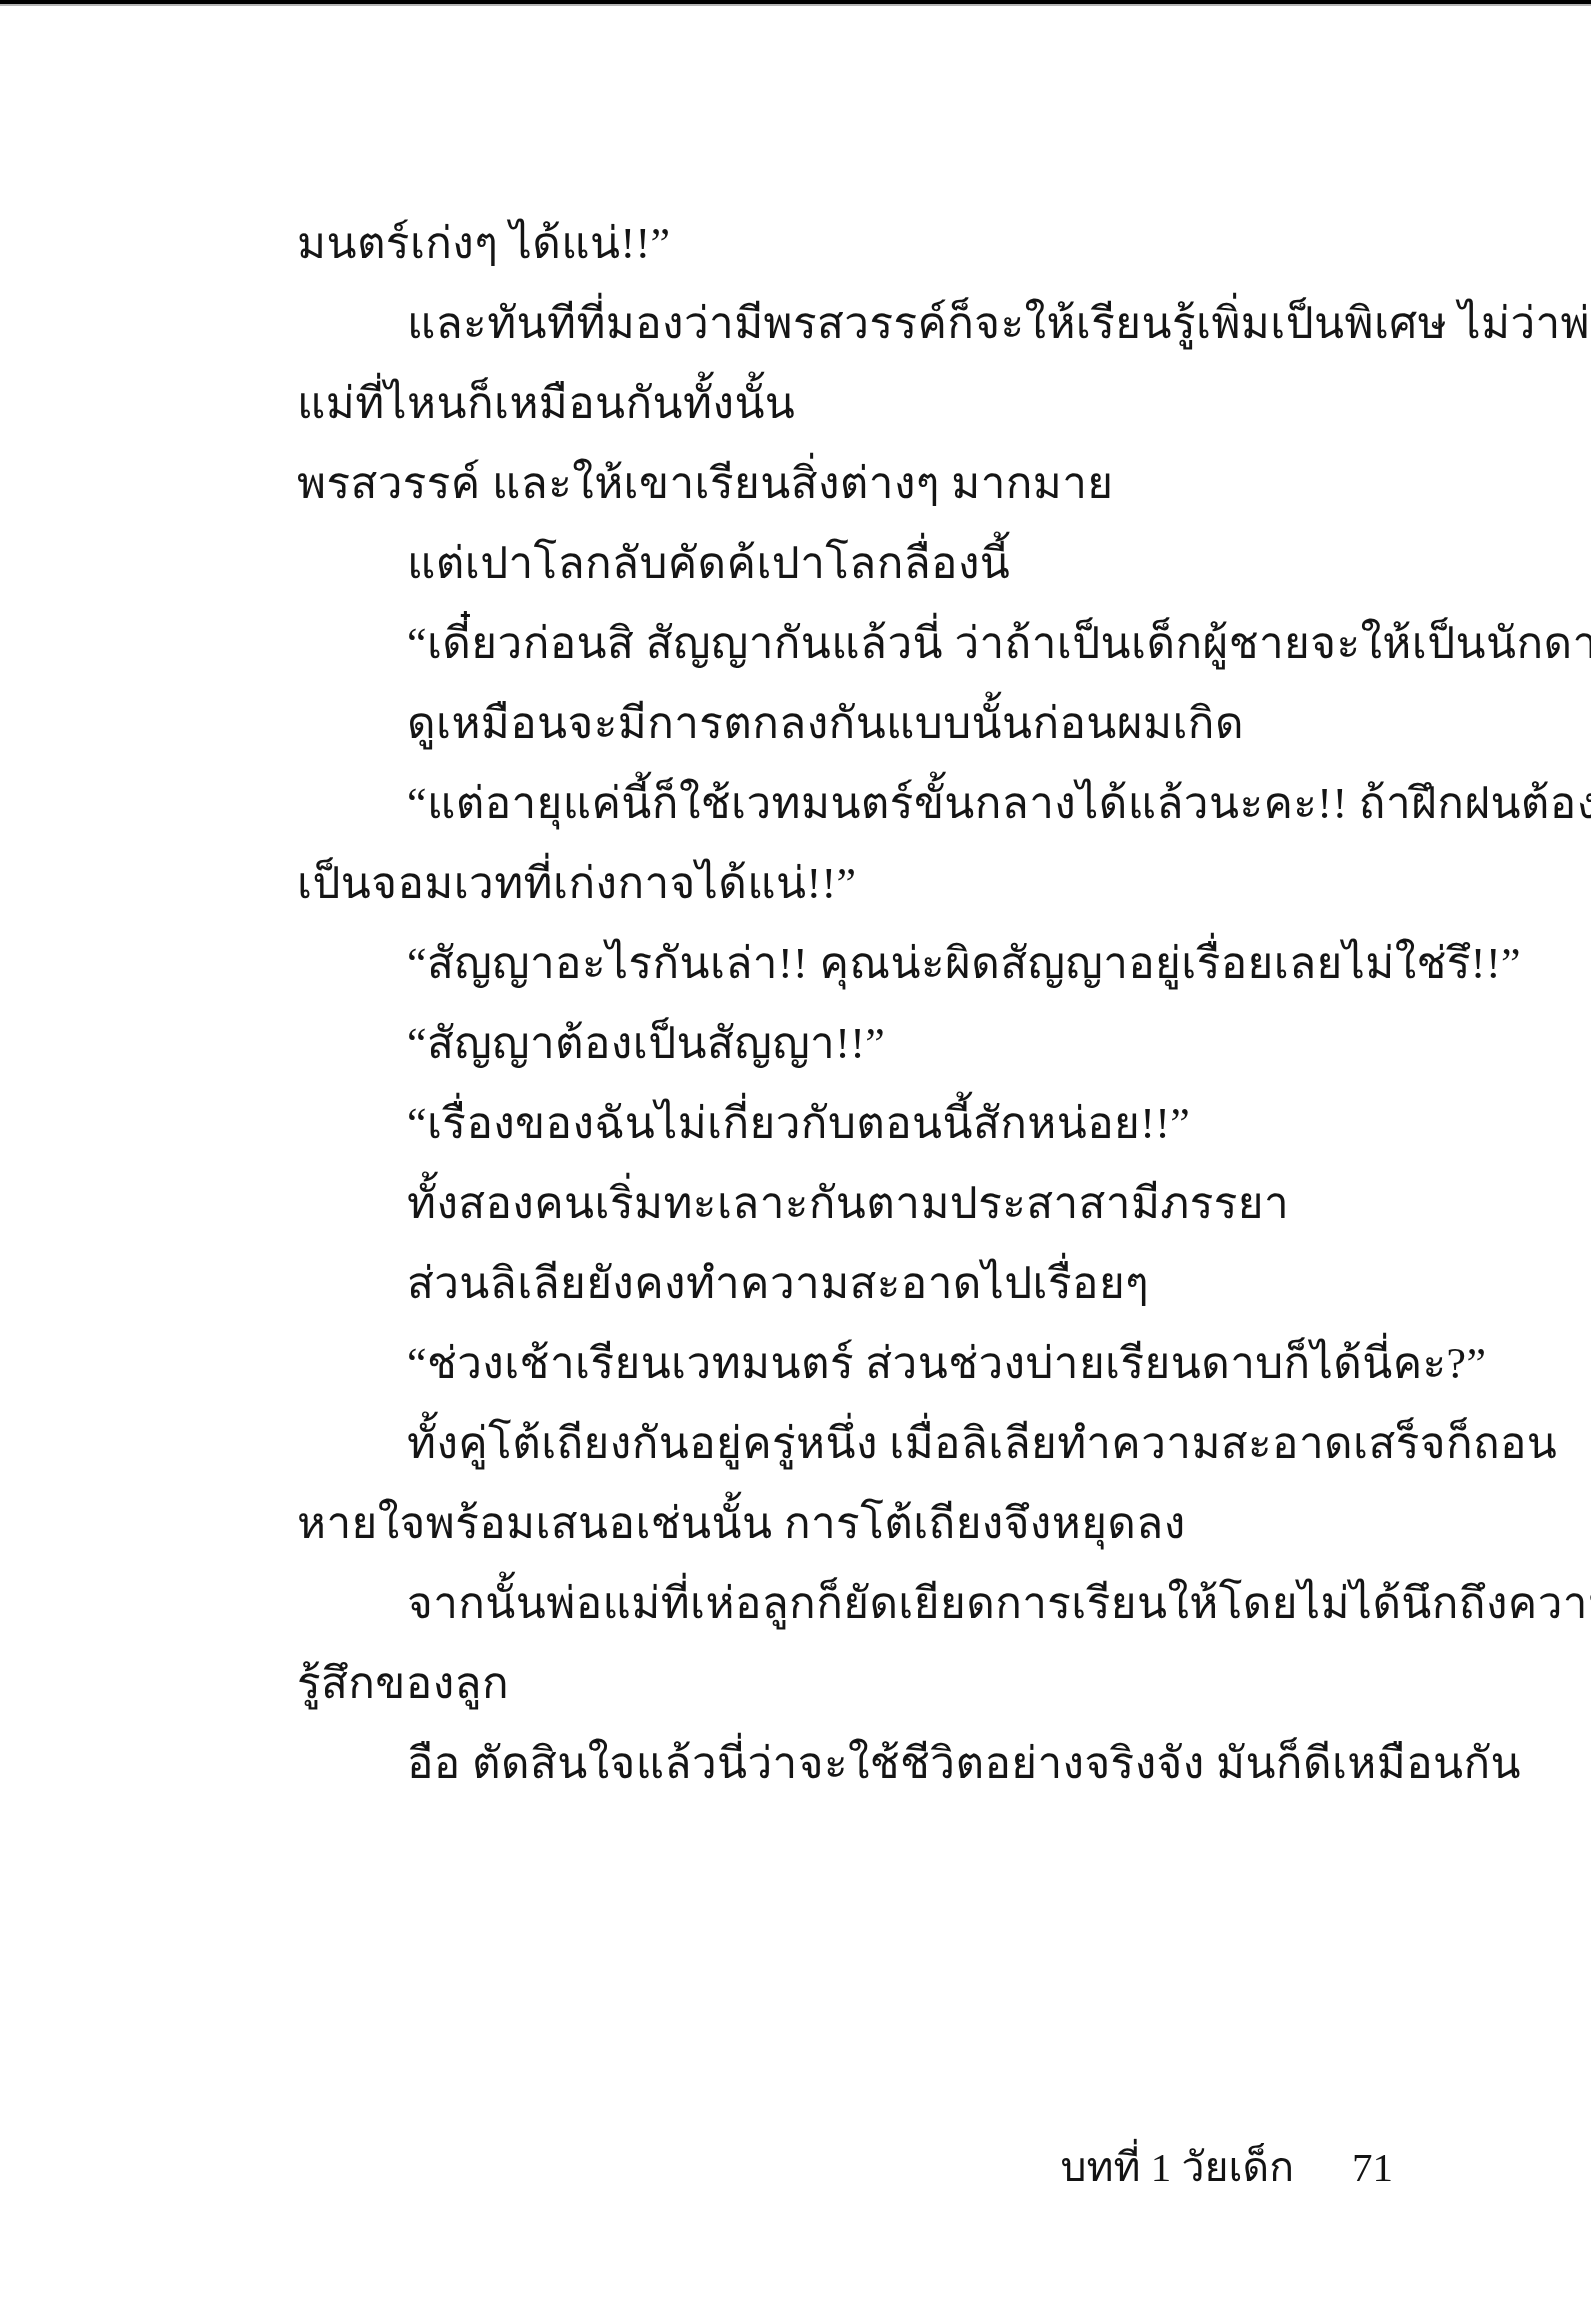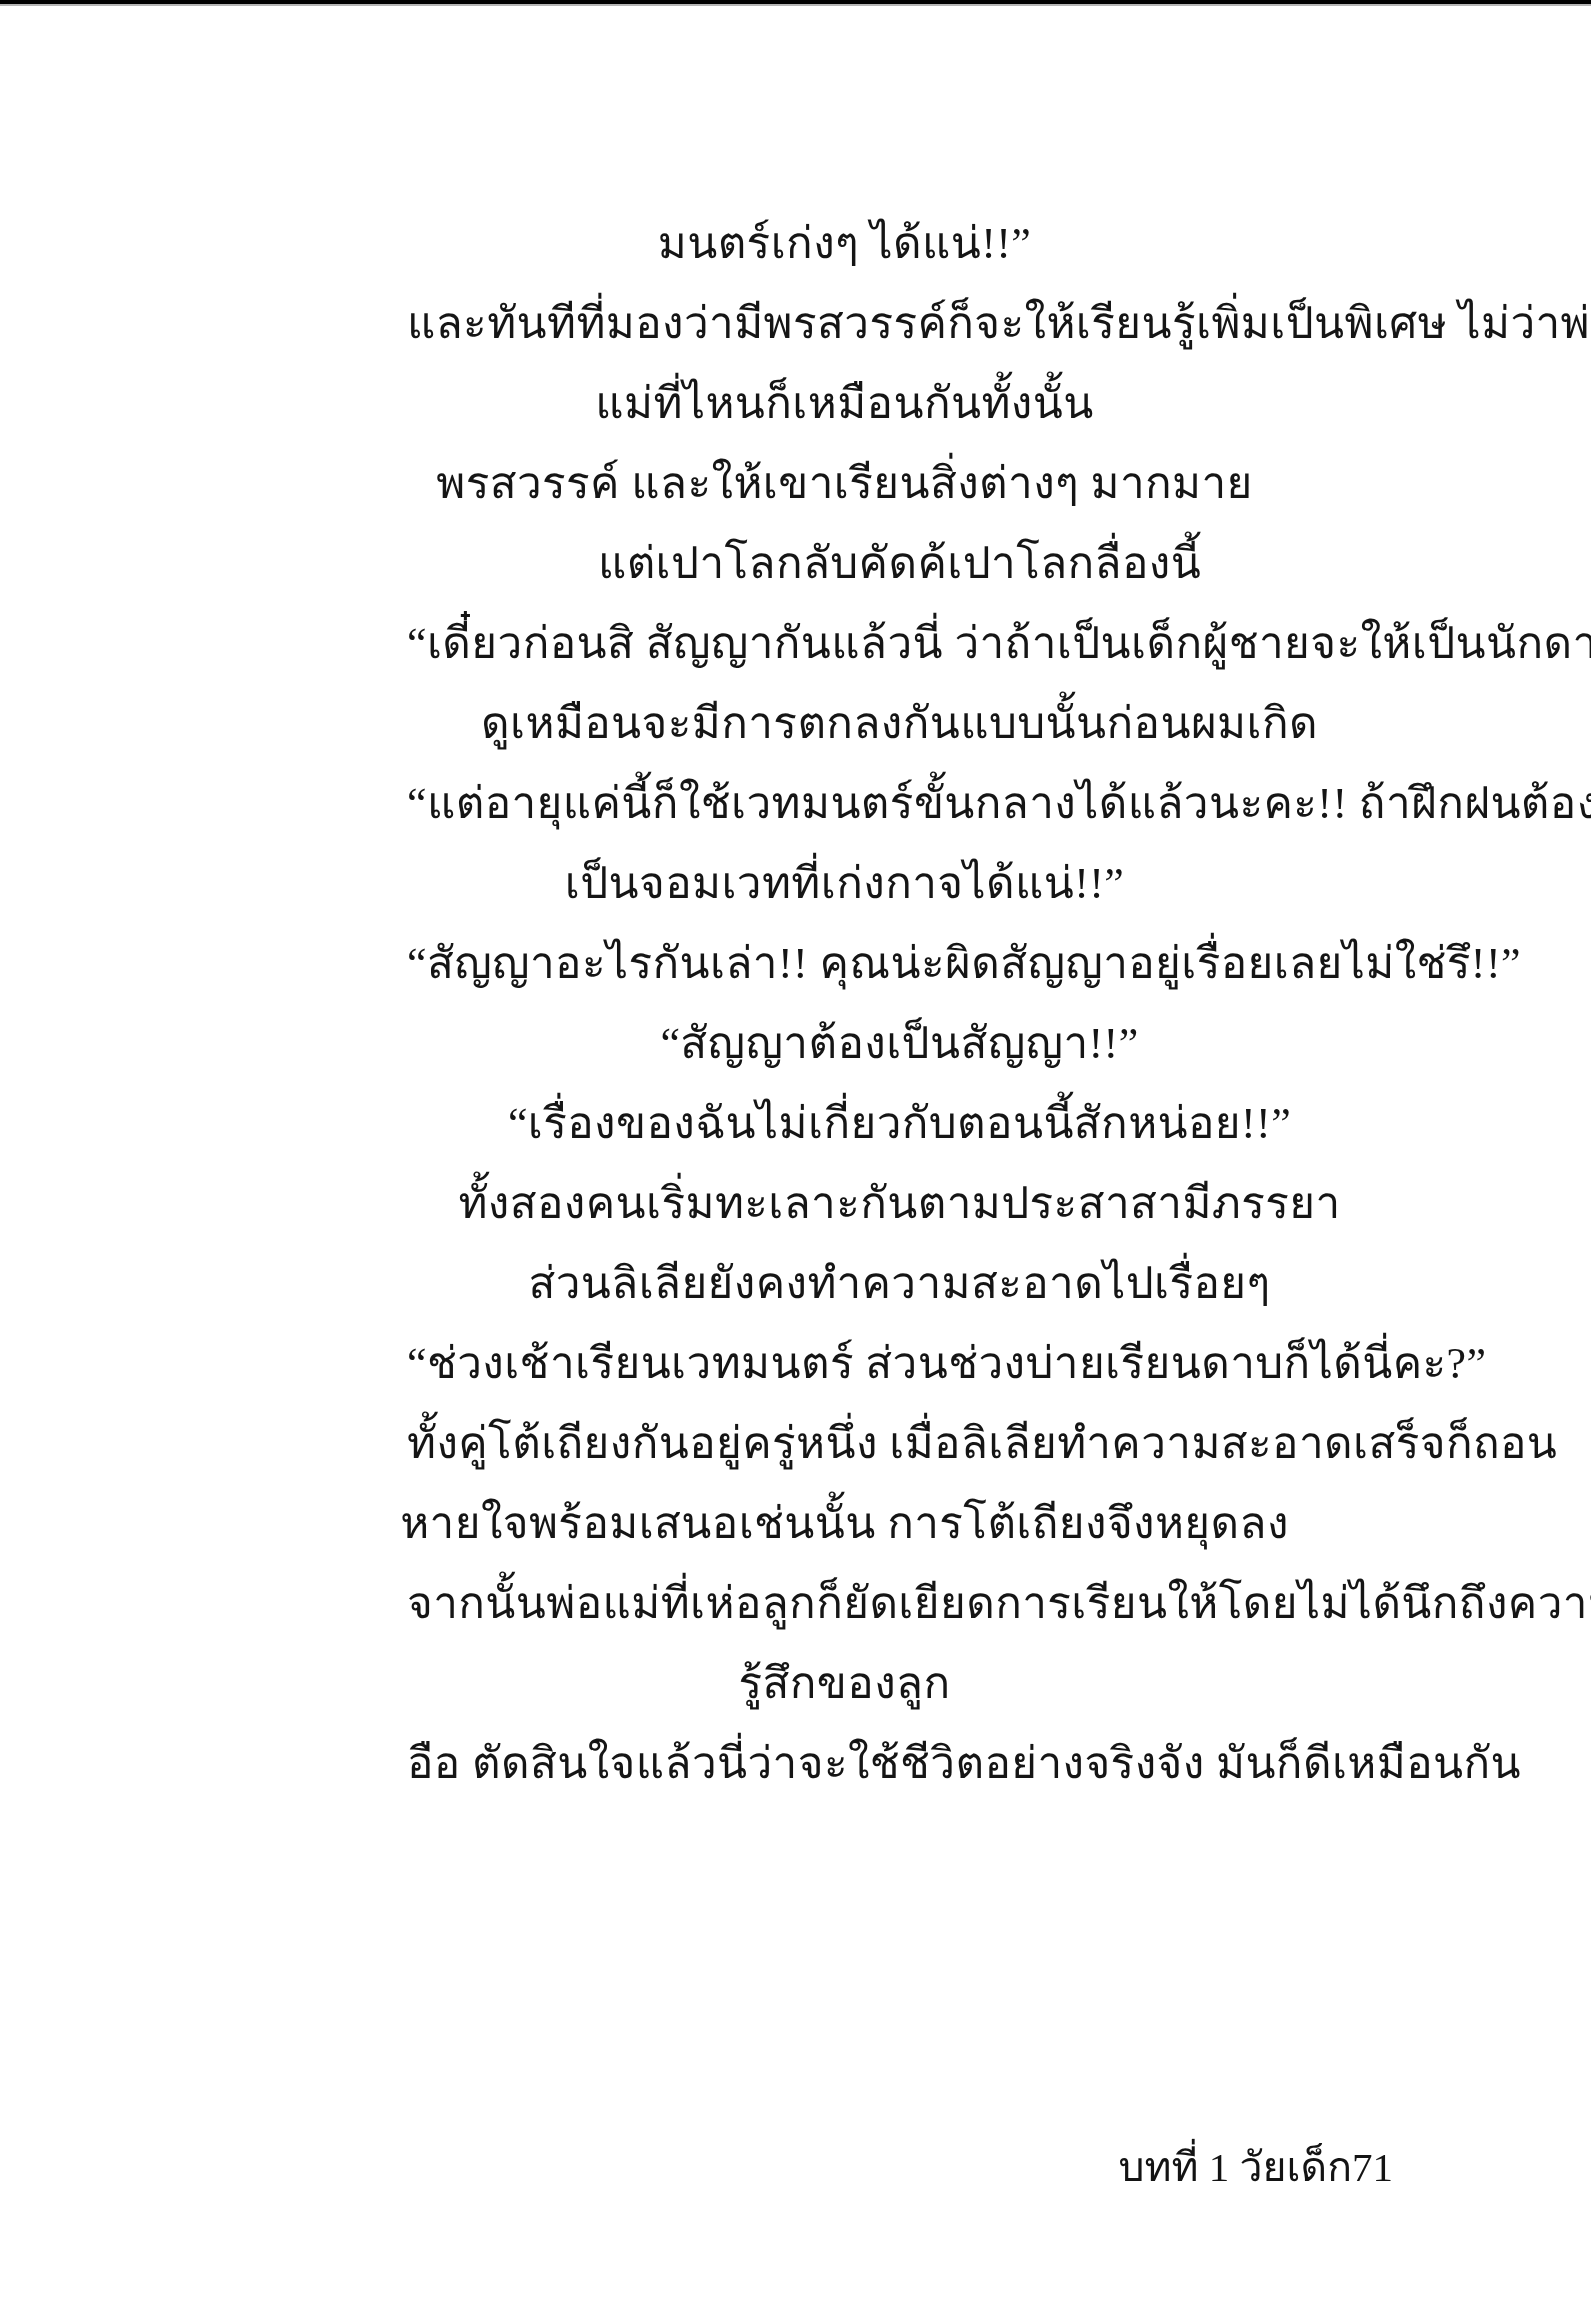--- a/index.html
+++ b/index.html
@@ -31,34 +31,35 @@
     background: #b5b5b5;
   }
   .text-block {
     position: absolute;
     left: 297px;
     top: 204px;
     width: 1095px;
     font-size: 44px;
     line-height: 80px;
     letter-spacing: 0.4px;
-    text-align: center;
+    text-align: left;
   }
   .text-line {
     white-space: nowrap;
   }
   .text-line.indent {
     text-indent: 110px;
   }
   .page-footer {
     position: absolute;
     top: 2144px;
     right: 198px;
     display: flex;
     align-items: baseline;
+    gap: 58px;
     font-size: 41px;
     line-height: 47px;
     color: #131313;
     text-align: center;
   }
 </style>
 </head>
 <body>
 
 <div class="page">

